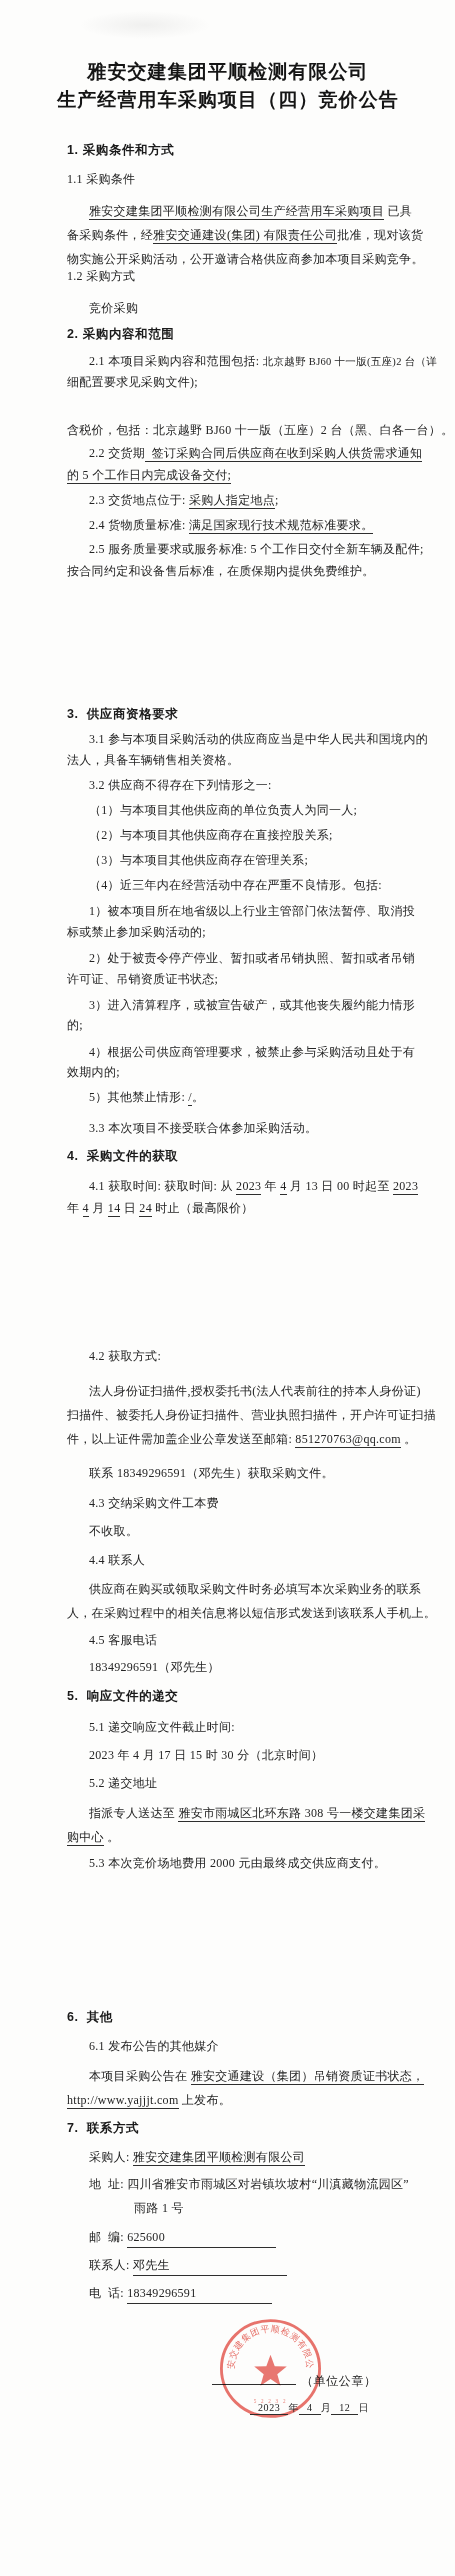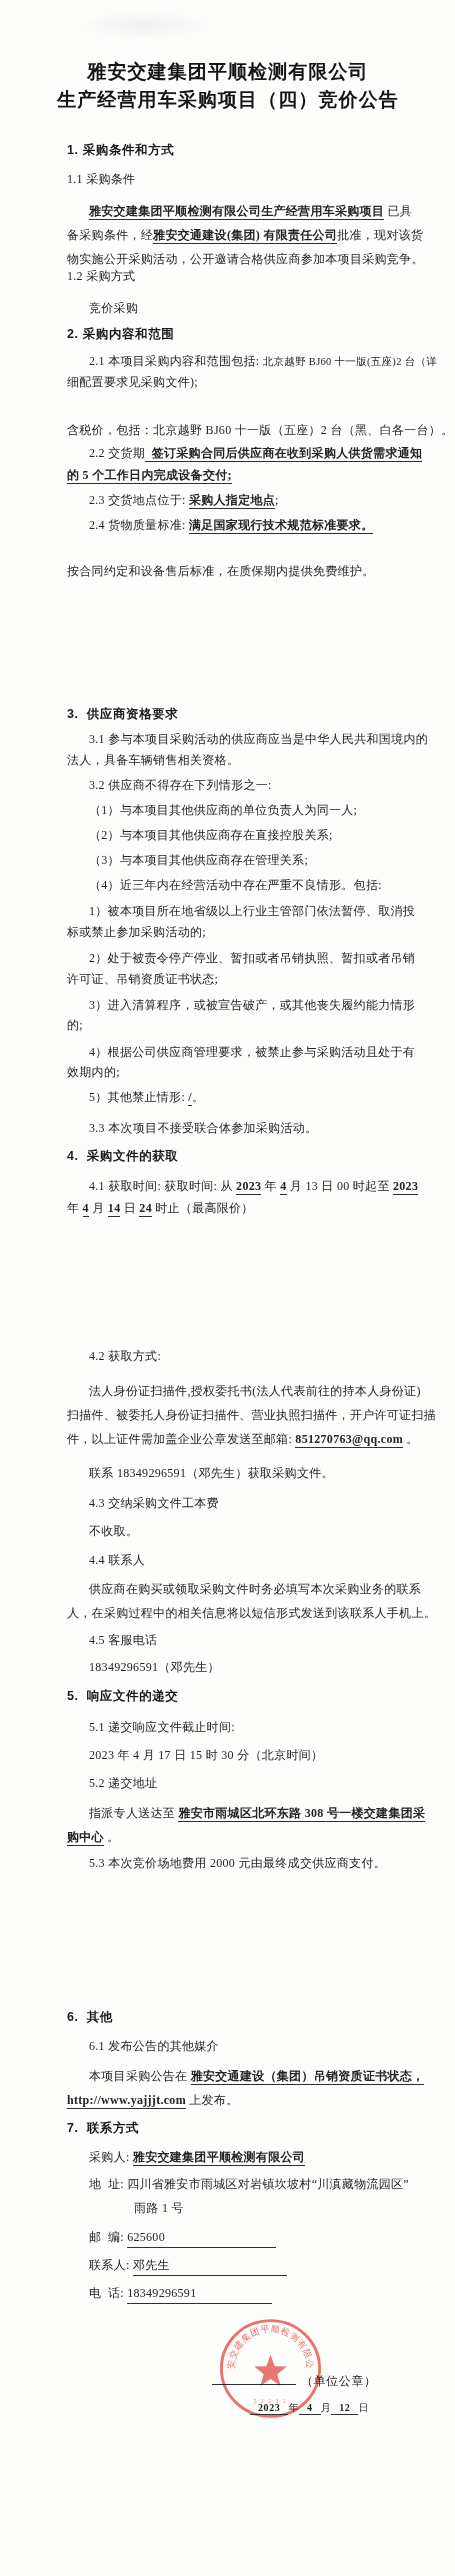--- a/index.html
+++ b/index.html
@@ -35,21 +35,21 @@
   .ind { left: 89px; }
   .h {
     font-family: "Liberation Sans", "DejaVu Sans", sans-serif;
     font-weight: bold;
     font-size: 12.5px;
     letter-spacing: 0.6px;
     color: #1b1b1b;
   }
   .b { font-weight: bold; }
   .small { font-size: 10.5px; }
-  .u { border-bottom: 0.9px solid #2e2e2e; padding-bottom: 0.6px; font-weight: bold; }
+  .u { border-bottom: 0.9px solid #2e2e2e; padding-bottom: 0.6px; }
   .fill { display: inline-block; border-bottom: 0.9px solid #2e2e2e; padding-bottom: 0.6px; }
   .smudge {
     position: absolute; left: 51px; top: 4.6px; width: 188px; height: 40px;
     background: radial-gradient(closest-side, rgba(120,120,120,0.10), rgba(120,120,120,0) 70%);
     pointer-events: none;
   }
   .seal {
     position: absolute;
     left: 218px; top: 2316px;
     width: 105px; height: 105px;
@@ -93,20 +93,21 @@
   <div class="ln ind" style="top:300px">竞价采购</div>
 
   <div class="ln h" style="top:326px">2. 采购内容和范围</div>
   <div class="ln ind" style="top:353px"><span>2.1 本项目采购内容和范围包括: </span><span class="small">北京越野 BJ60 十一版(五座)2 台（详</span></div>
   <div class="ln" style="top:374px">细配置要求见采购文件);</div>
   <div class="ln" style="top:422px">含税价，包括：北京越野 BJ60 十一版（五座）2 台（黑、白各一台）。</div>
   <div class="ln ind" style="top:445px"><span>2.2 交货期</span><span class="u">  签订采购合同后供应商在收到采购人供货需求通知</span></div>
   <div class="ln" style="top:467px"><span class="u">的 5 个工作日内完成设备交付;</span></div>
   <div class="ln ind" style="top:492px"><span>2.3 交货地点位于: </span><span class="u">采购人指定地点</span><span>;</span></div>
   <div class="ln ind" style="top:517px"><span>2.4 货物质量标准: </span><span class="u">满足国家现行技术规范标准要求。</span></div>
+  <div class="ln ind" style="top:541px">2.5 服务质量要求或服务标准: 5 个工作日交付全新车辆及配件;</div>
   <div class="ln" style="top:563px">按合同约定和设备售后标准，在质保期内提供免费维护。</div>
 
   <div class="ln h" style="top:706px">3.  供应商资格要求</div>
   <div class="ln ind" style="top:731px">3.1 参与本项目采购活动的供应商应当是中华人民共和国境内的</div>
   <div class="ln" style="top:752px">法人，具备车辆销售相关资格。</div>
   <div class="ln ind" style="top:777px">3.2 供应商不得存在下列情形之一:</div>
   <div class="ln ind" style="top:802px">（1）与本项目其他供应商的单位负责人为同一人;</div>
   <div class="ln ind" style="top:827px">（2）与本项目其他供应商存在直接控股关系;</div>
   <div class="ln ind" style="top:852px">（3）与本项目其他供应商存在管理关系;</div>
   <div class="ln ind" style="top:877px">（4）近三年内在经营活动中存在严重不良情形。包括:</div>

